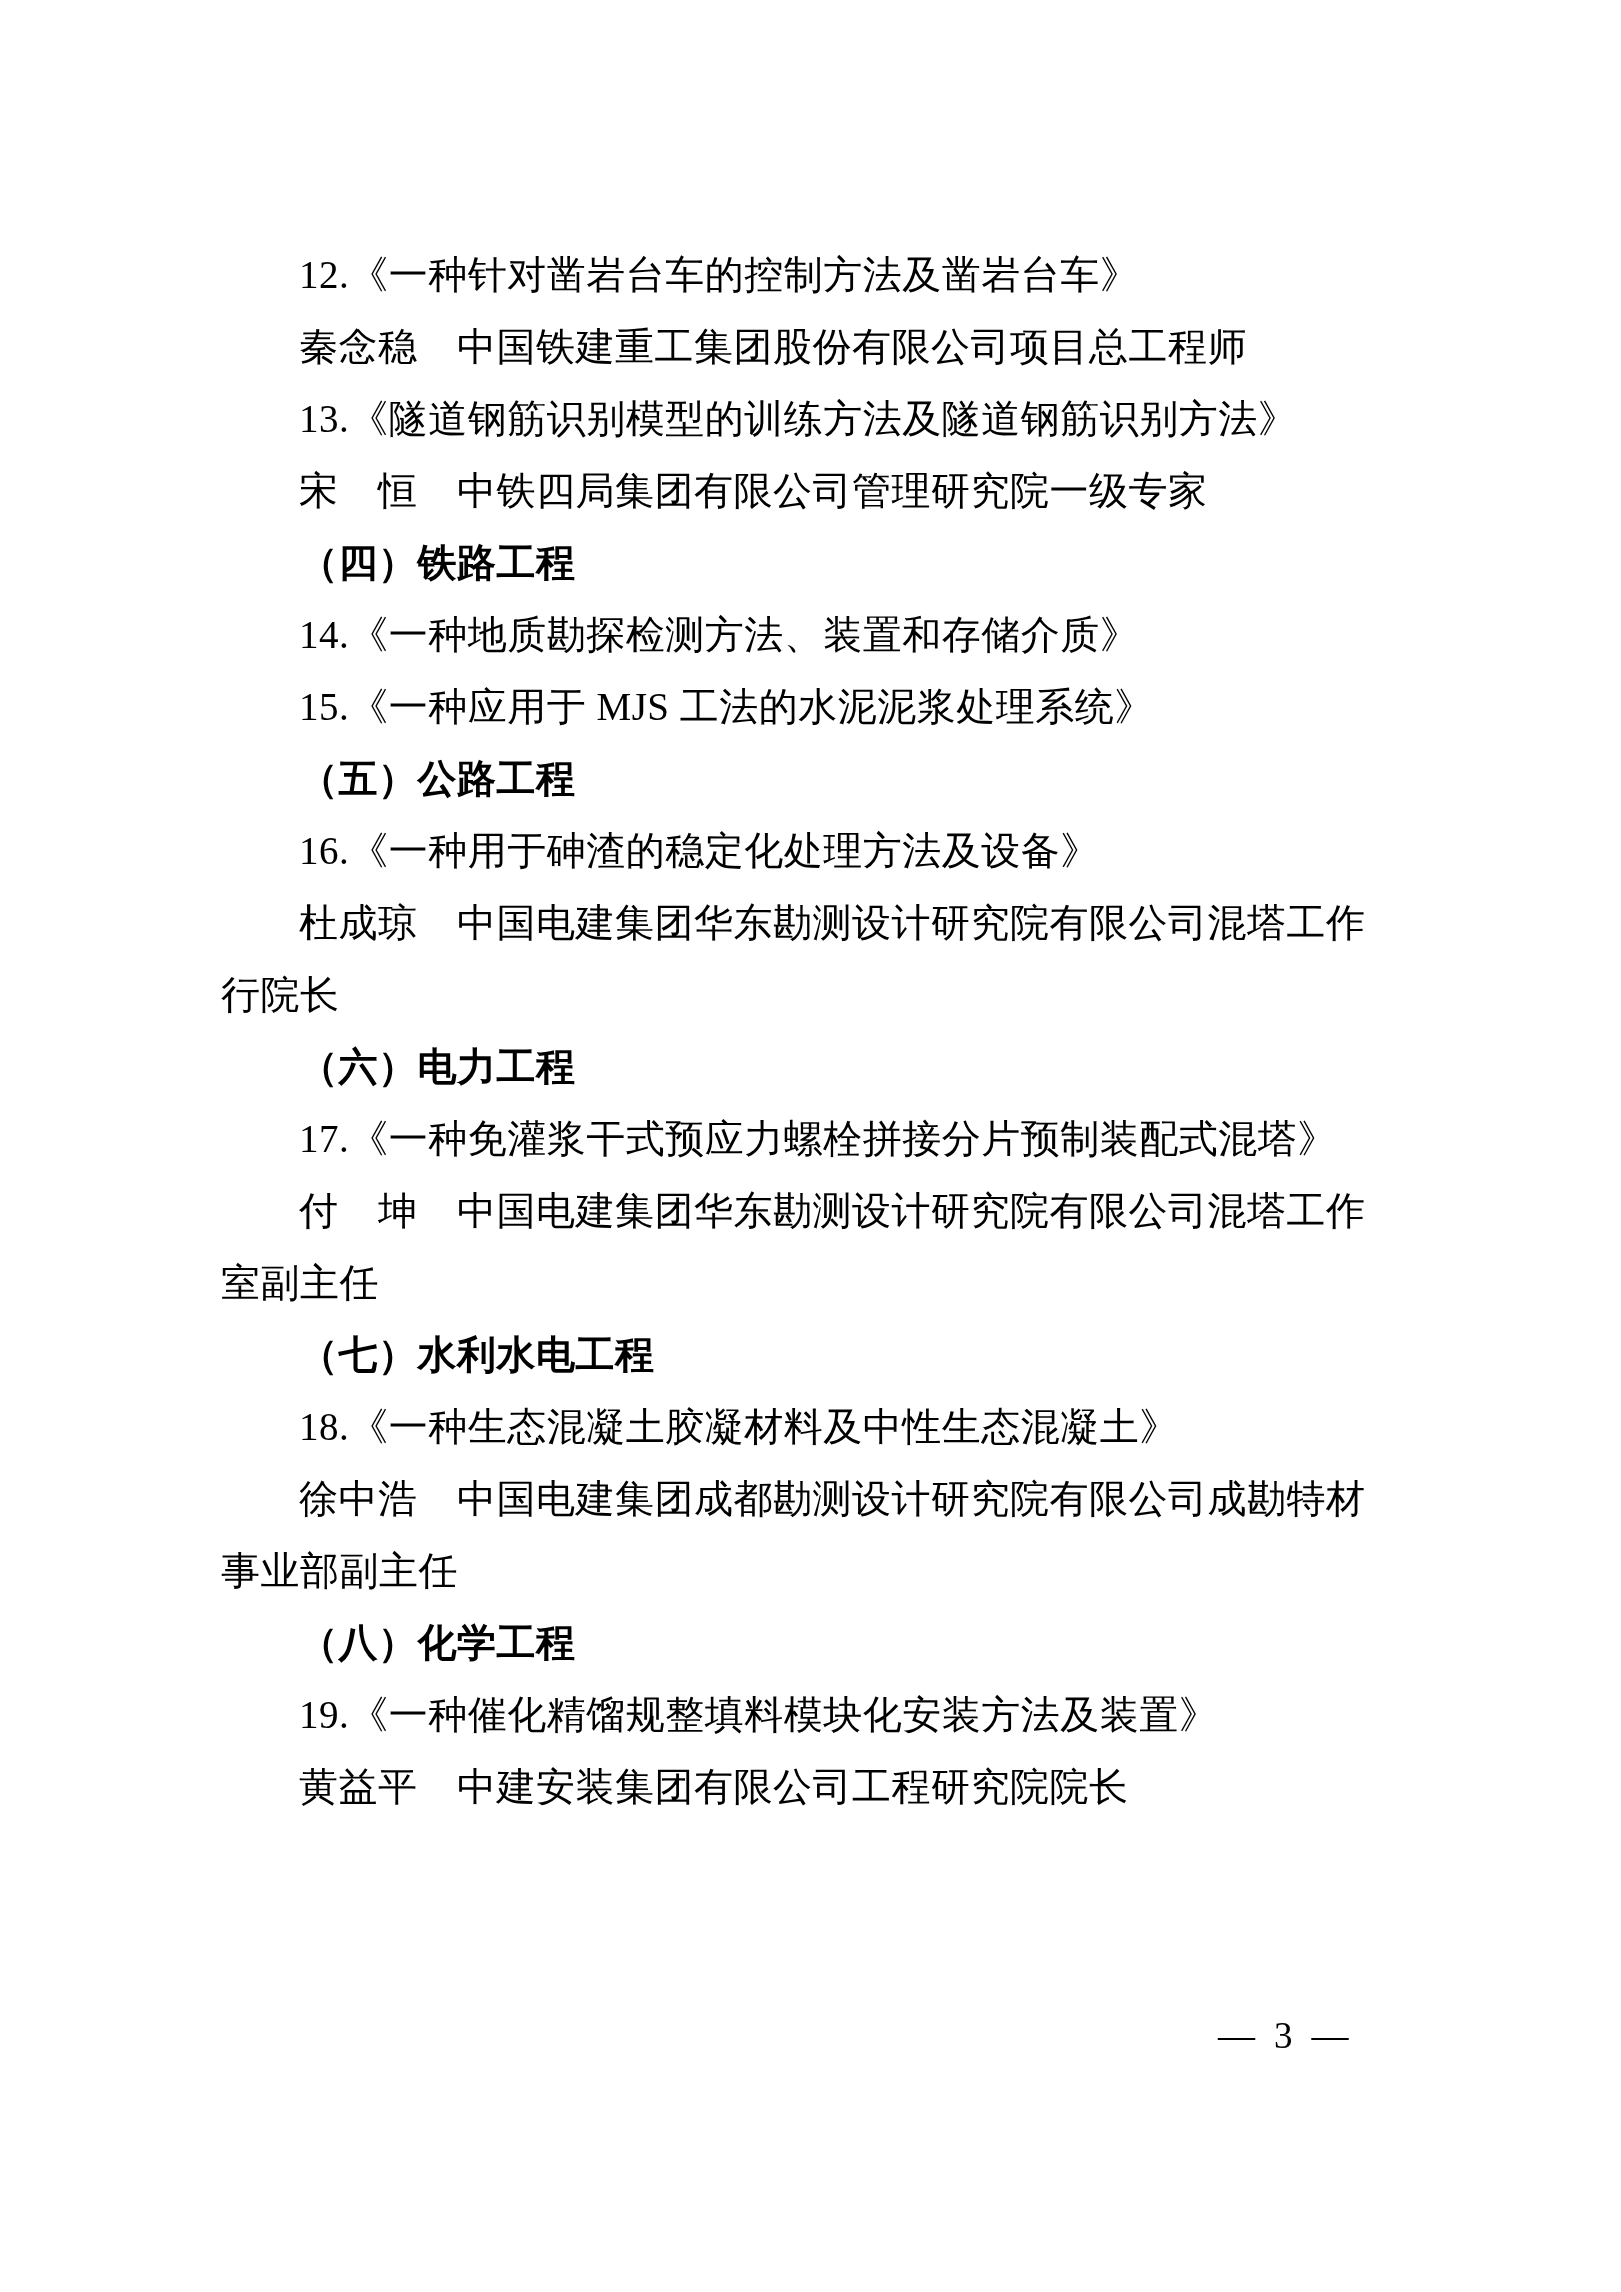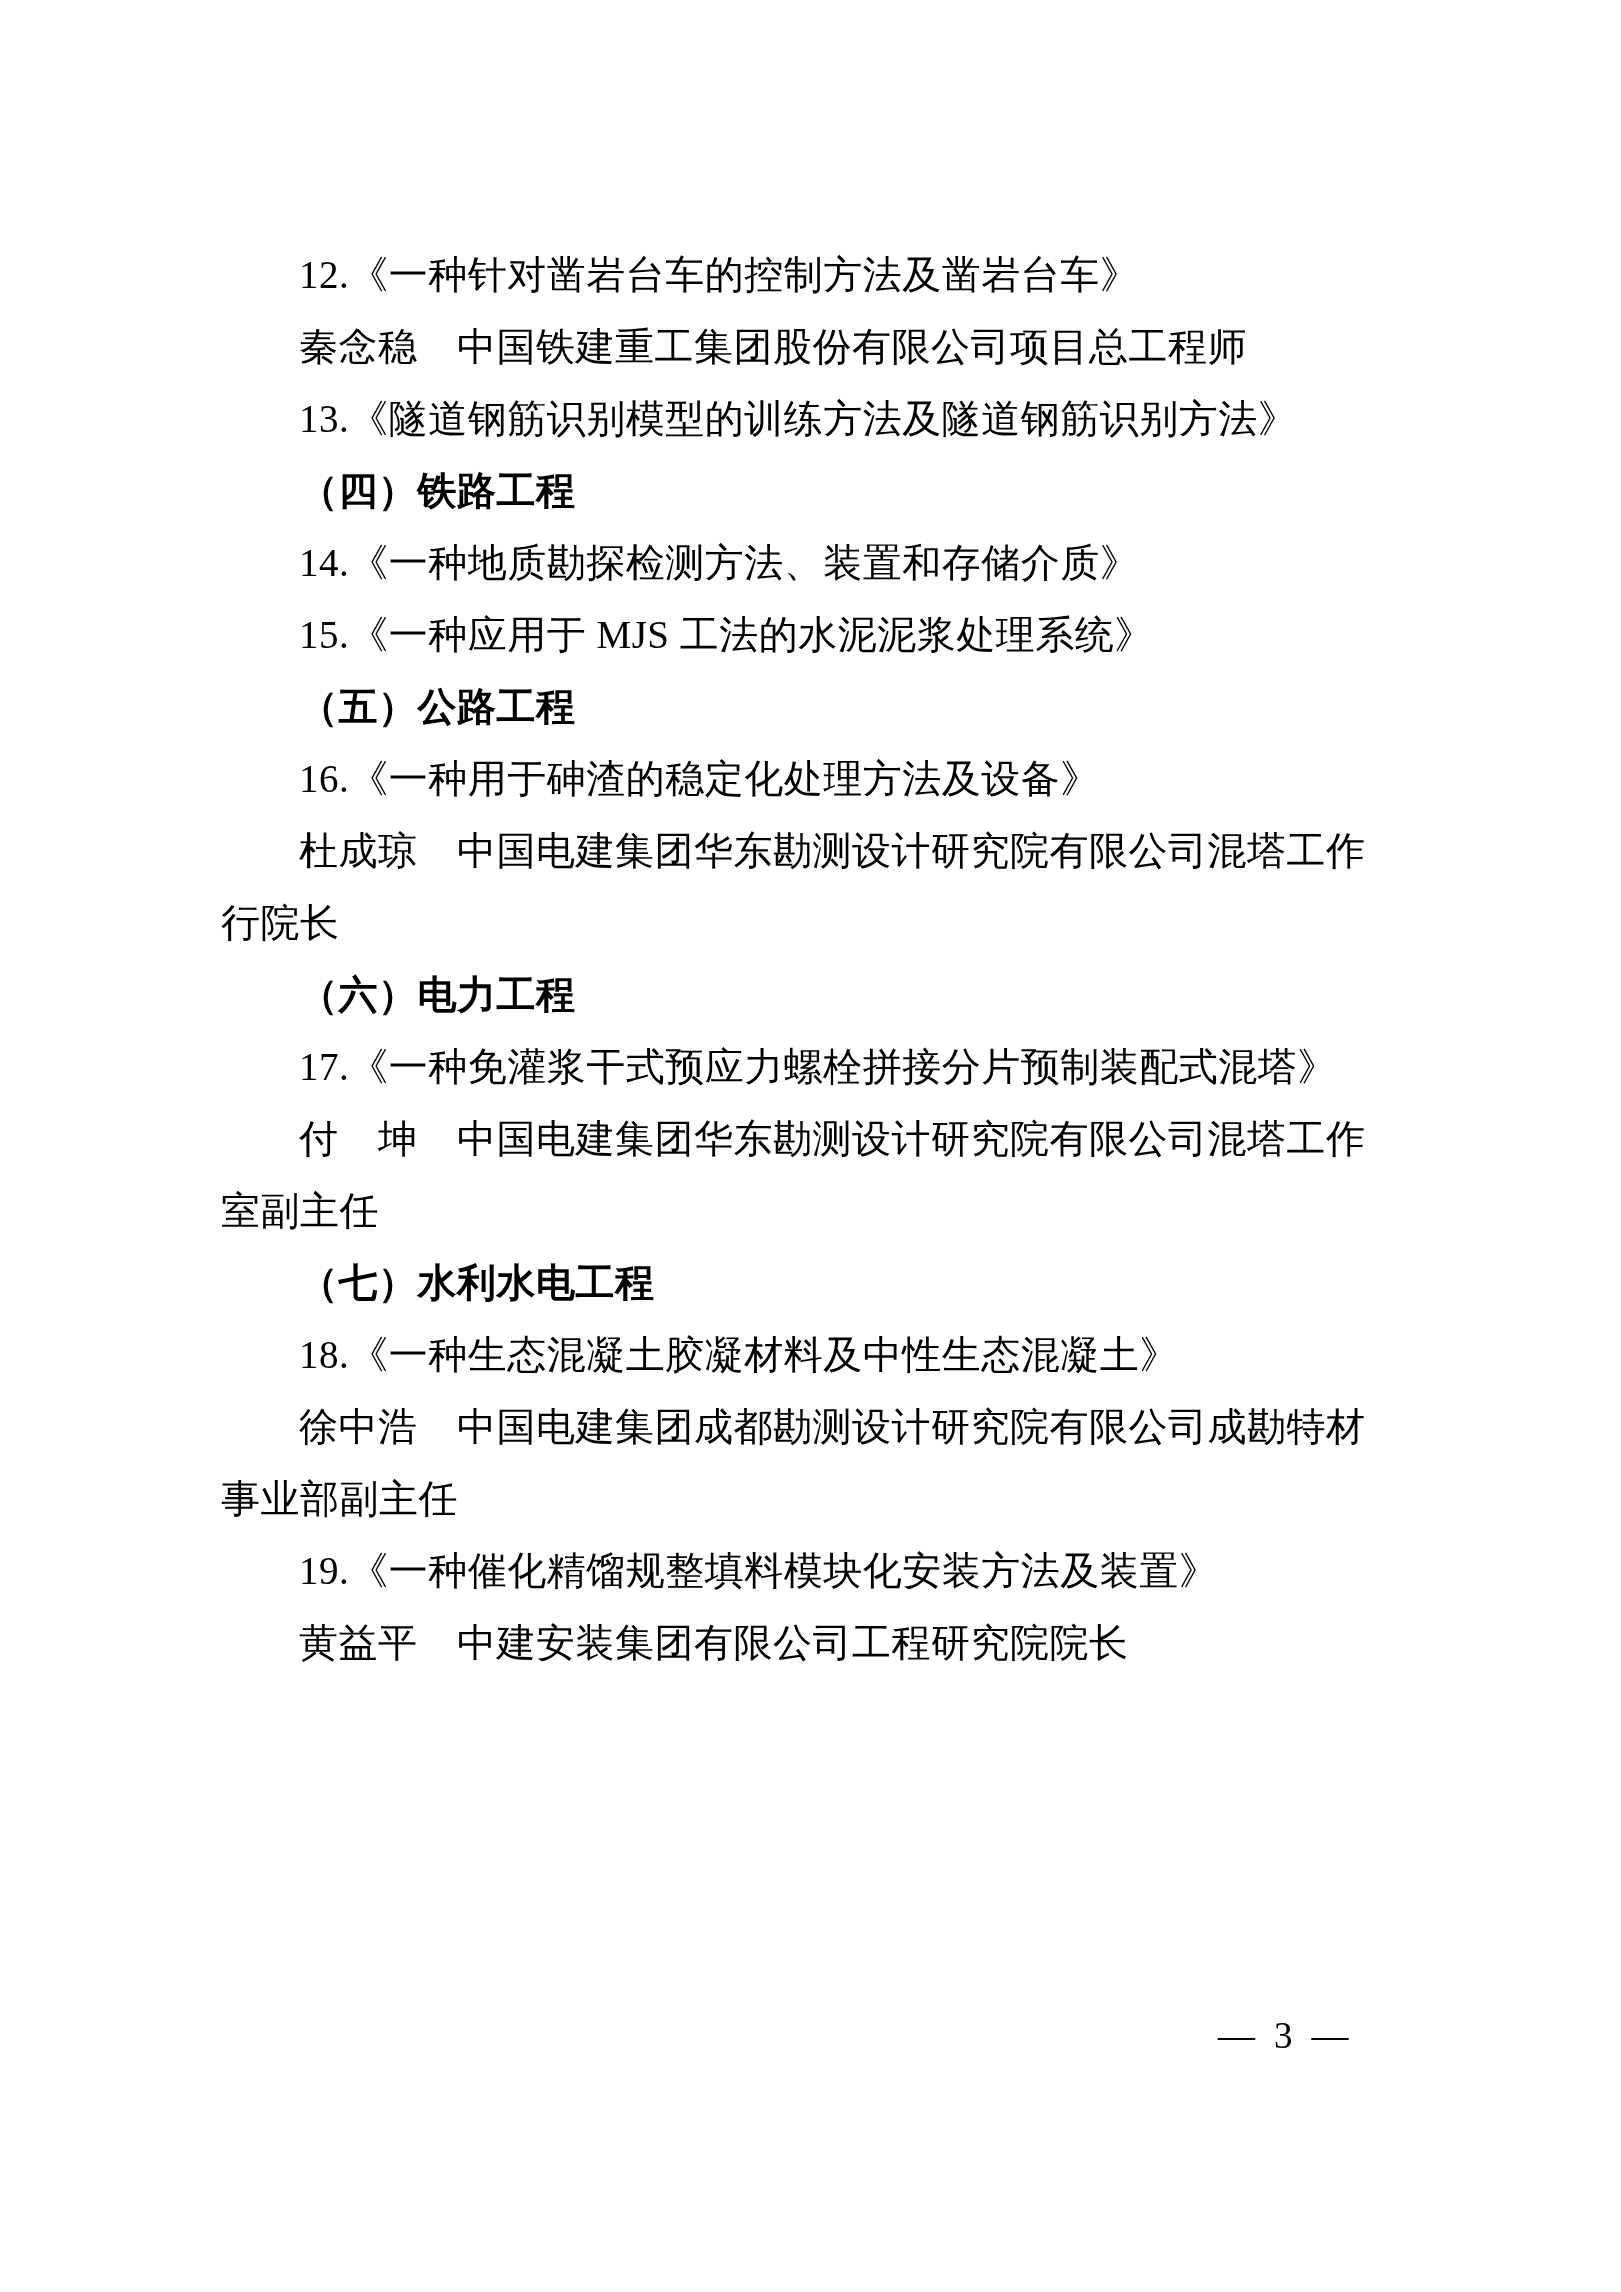--- a/index.html
+++ b/index.html
@@ -53,34 +53,36 @@
   }
 </style>
 </head>
 <body>
 
 <div class="page">
   <div class="doc-body">
     <div class="line indent">12.《一种针对凿岩台车的控制方法及凿岩台车》</div>
     <div class="line indent">秦念稳　中国铁建重工集团股份有限公司项目总工程师</div>
     <div class="line indent">13.《隧道钢筋识别模型的训练方法及隧道钢筋识别方法》</div>
+    <div class="line indent">宋　恒　中铁四局集团有限公司管理研究院一级专家</div>
     <div class="line indent section">（四）铁路工程</div>
     <div class="line indent">14.《一种地质勘探检测方法、装置和存储介质》</div>
     <div class="line indent">15.《一种应用于 MJS 工法的水泥泥浆处理系统》</div>
     <div class="line indent section">（五）公路工程</div>
     <div class="line indent">16.《一种用于砷渣的稳定化处理方法及设备》</div>
     <div class="line indent">杜成琼　中国电建集团华东勘测设计研究院有限公司混塔工作</div>
     <div class="line">行院长</div>
     <div class="line indent section">（六）电力工程</div>
     <div class="line indent">17.《一种免灌浆干式预应力螺栓拼接分片预制装配式混塔》</div>
     <div class="line indent">付　坤　中国电建集团华东勘测设计研究院有限公司混塔工作</div>
     <div class="line">室副主任</div>
     <div class="line indent section">（七）水利水电工程</div>
     <div class="line indent">18.《一种生态混凝土胶凝材料及中性生态混凝土》</div>
     <div class="line indent">徐中浩　中国电建集团成都勘测设计研究院有限公司成勘特材</div>
     <div class="line">事业部副主任</div>
+    <div class="line indent section">（八）化学工程</div>
     <div class="line indent">19.《一种催化精馏规整填料模块化安装方法及装置》</div>
     <div class="line indent">黄益平　中建安装集团有限公司工程研究院院长</div>
   </div>
 
   <div class="page-number">— 3 —</div>
 </div>
 
 
 </body></html>

